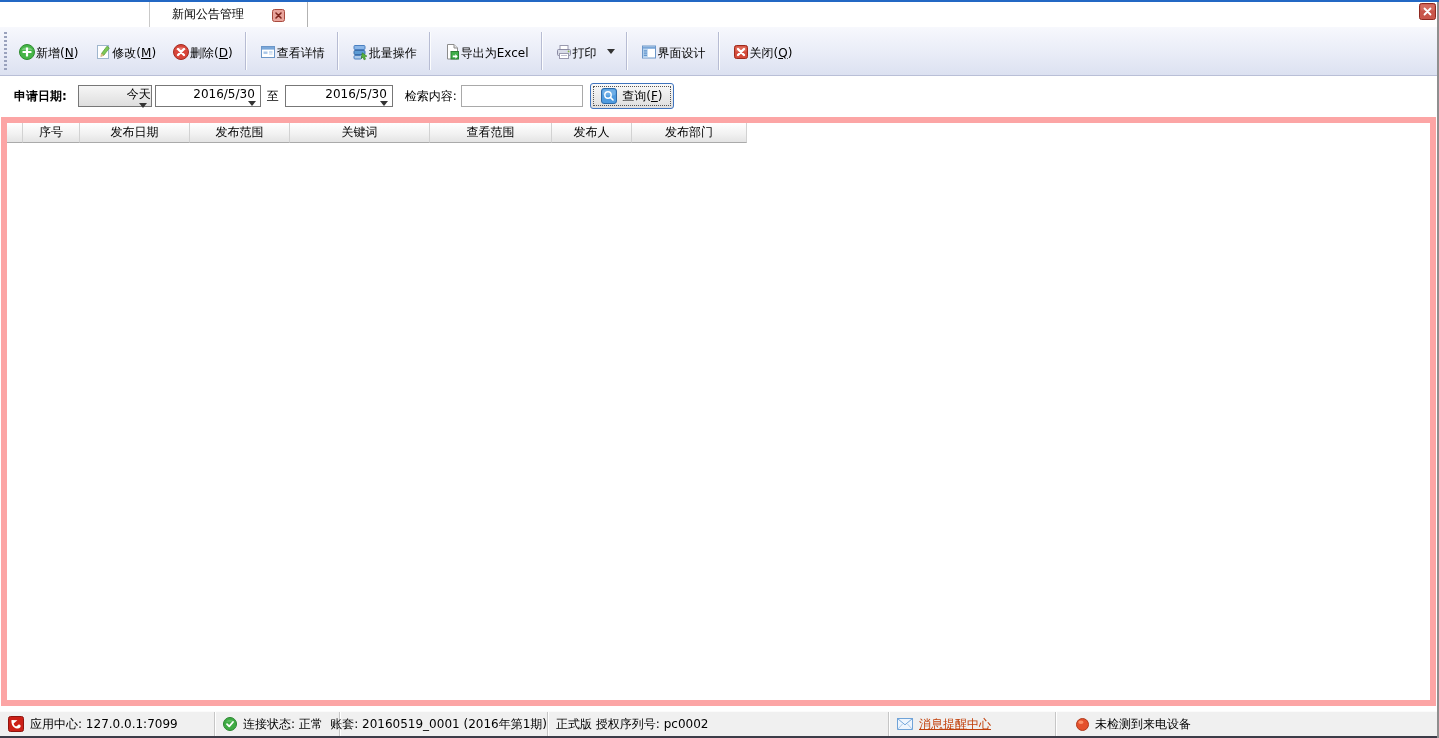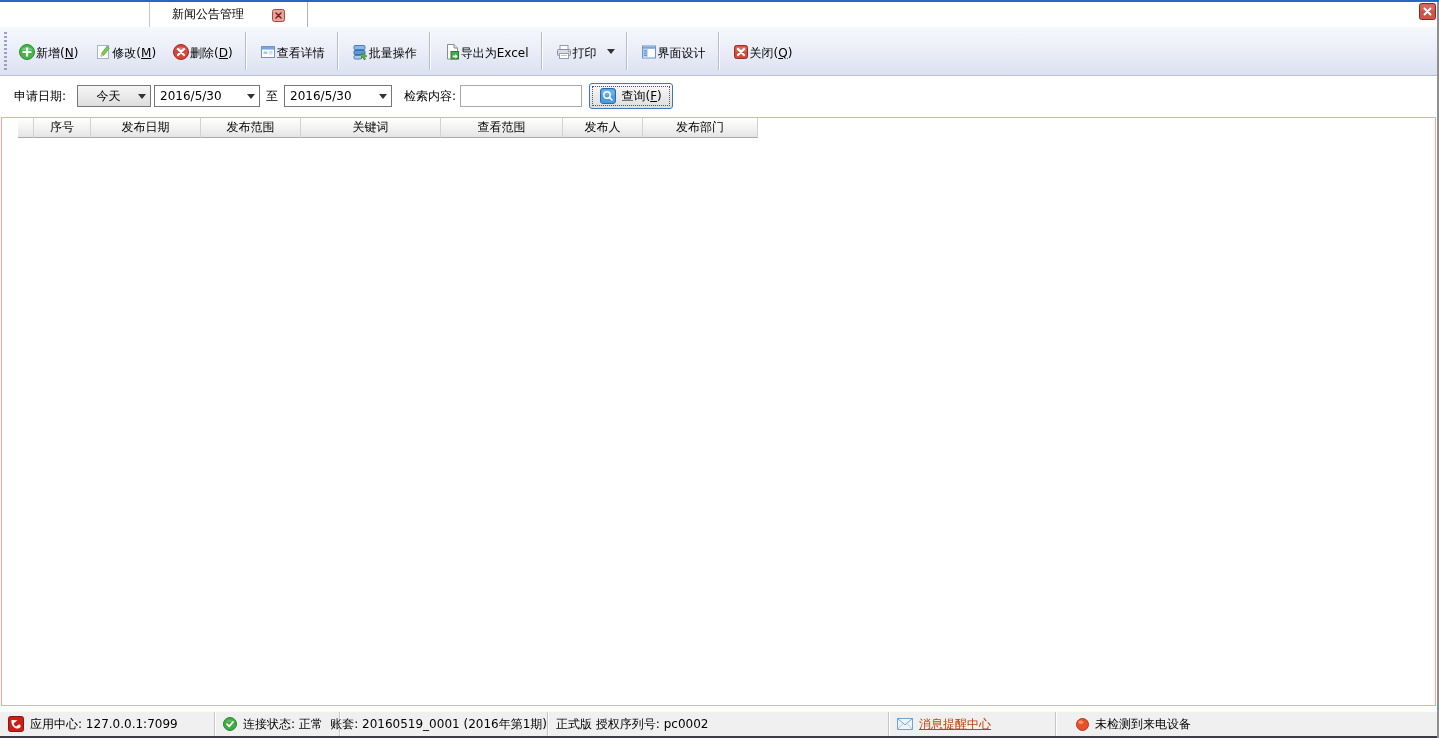--- a/index.html
+++ b/index.html
@@ -28,38 +28,38 @@
     padding:3px 8px 1px;min-width:40px;border-radius:3px;cursor:default;}
   .tb-icon{height:19px;display:flex;align-items:center;}
   .tb-label{margin-top:2px;white-space:nowrap;}
   .tb-label u, .q-label u{text-decoration:underline;}
   .tb-sep{width:1px;background:#b7bcd3;border-right:1px solid #fcfdfe;margin:3px 4px;}
   .tb-drop{display:flex;align-items:center;padding:0 7px 0 2px;cursor:pointer;}
   .tri{width:0;height:0;border-left:4px solid transparent;border-right:4px solid transparent;border-top:5px solid #333;}
 
   .filterbar{position:absolute;top:76px;left:0;right:3px;height:40px;background:#fff;display:flex;align-items:center;}
   .flabel{white-space:nowrap;}
-  .lbl-date{margin-left:14px;}
-  .combo{height:22px;box-sizing:border-box;border:1px solid #777;background:#fff;display:flex;align-items:center;cursor:default;}
+  .lbl-date{margin-left:14px;font-weight:bold;}
+  .combo{height:22px;box-sizing:border-box;border:1px solid #777;background:#fff;display:flex;align-items:flex-end;cursor:default;flex-direction:column;}
   .combo-preset{margin-left:11px;width:74px;background:linear-gradient(#f6f6f6,#dedede);}
   .combo-from{margin-left:3px;width:106px;}
   .combo-to{margin-left:6px;width:108px;}
   .lbl-to{margin-left:6px;}
   .lbl-search{margin-left:12px;}
   .combo-text{flex:1;display:flex;align-items:center;padding:0 5px;white-space:nowrap;}
   .combo-preset .combo-text{justify-content:center;padding-right:0;}
   .dd{width:16px;display:flex;align-items:center;justify-content:center;}
   .search-input{margin-left:4px;width:122px;height:22px;box-sizing:border-box;border:1px solid #a9a9a9;
     padding:2px 4px;font:inherit;background:#fff;}
   .query-btn{margin-left:7px;width:84px;height:26px;box-sizing:border-box;display:flex;align-items:center;
     justify-content:center;gap:5px;background:linear-gradient(#f9f9f9,#dedede);border:1px solid #3f74bf;
     border-radius:3px;outline:1px dotted #555;outline-offset:-4px;font:inherit;cursor:pointer;}
   .q-icon{display:flex;}
 
-  .content{position:absolute;top:117px;left:1px;right:3px;bottom:32px;border:1px solid #fca5a5;background:#fff;padding-left:16px;}
+  .content{position:absolute;top:117px;left:1px;right:3px;bottom:32px;border:6px solid #fca5a5;background:#fff;}
   .grid-header{display:flex;height:20px;}
   .cell{box-sizing:border-box;height:20px;line-height:19px;text-align:center;white-space:nowrap;overflow:hidden;
     background:linear-gradient(#ffffff,#f2f2f2 55%,#e4e4e4);
     border-right:1px solid #d2d2d2;border-bottom:1px solid #aaa;cursor:default;}
   .grid-body{position:absolute;top:20px;left:0;right:0;bottom:0;background:#fff;}
 
   .statusbar{position:absolute;left:0;right:0;bottom:2px;height:24px;background:#f0f0f0;
     border-top:1px solid #fbfbfb;display:flex;align-items:center;}
   .sb-item{height:100%;display:flex;align-items:center;padding-left:8px;box-sizing:border-box;
     border-right:1px solid #c6c6c6;box-shadow:1px 0 0 #fff;white-space:nowrap;}

